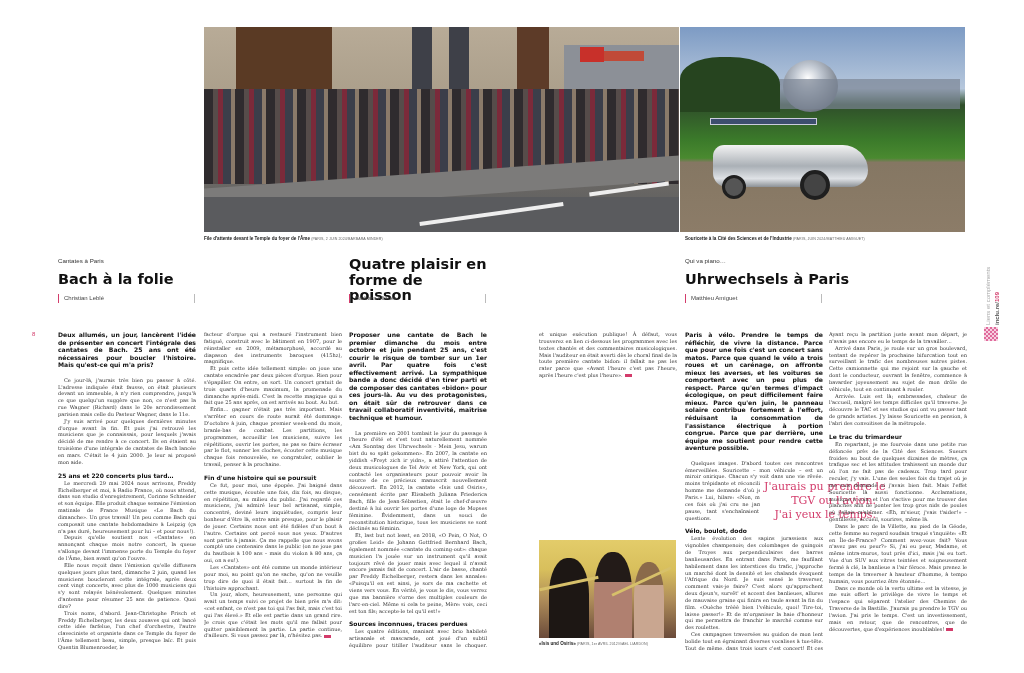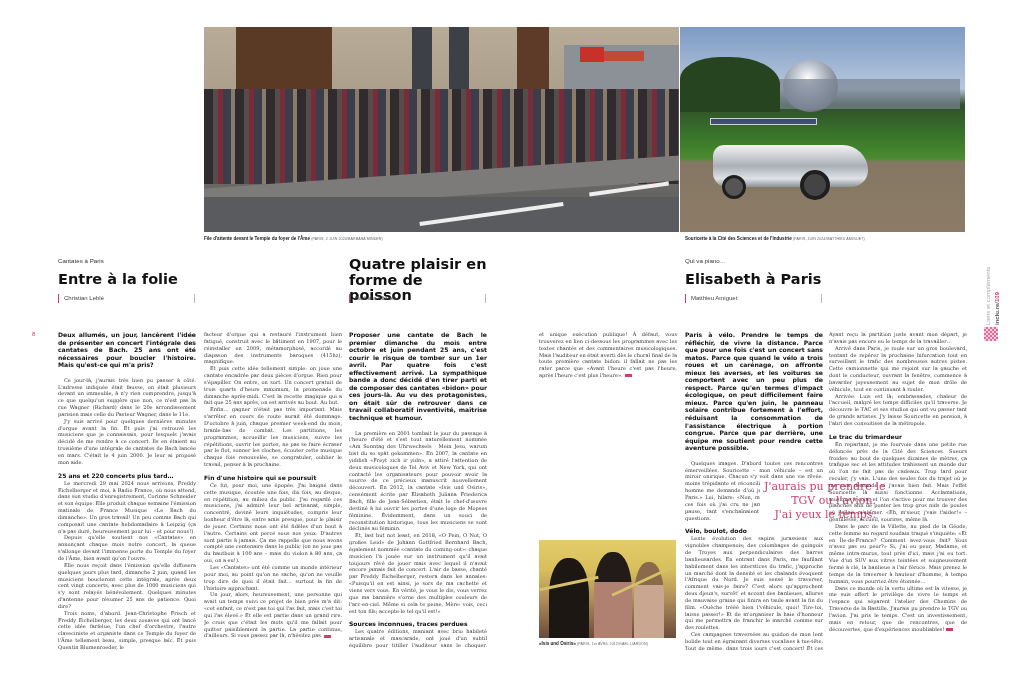--- a/index.html
+++ b/index.html
@@ -64,21 +64,21 @@
   <span style="color:#aaa">Liens et compléments</span>
 </div>
 <div class="side" style="left:994px;top:325px;font-weight:700;color:#555">
   <span>inclu.re/</span><span style="color:#d33c6b">109</span>
 </div>
 <div class="abs" style="left:984px;top:327px;width:14px;height:14px;background:repeating-conic-gradient(#e06a9c 0 25%,#f7d0e0 0 50%) 0 0/4px 4px"></div>
 
 <div class="pagenum" style="left:32px;top:331px">8</div>
 
 <div class="kicker" style="left:58px;top:257px">Cantates à Paris</div>
-<div class="title" style="left:58px;top:272px;font-size:14.5px">Entre à la folie</div>
+<div class="title" style="left:58px;top:272px;font-size:14.5px">Bach à la folie</div>
 <div class="byline" style="left:58px;top:294px">Christian Leblé</div>
 <div class="byline-end" style="left:194px;top:294px"></div>
 
 <div class="col" style="left: 58px; top: 331px; width: 138px; max-height: 319px; overflow: hidden;">
   <p class="lead">Deux allumés, un jour, lancèrent l'idée de présenter en concert l'intégrale des cantates de Bach. 25 ans ont été nécessaires pour boucler l'histoire. Mais qu'est-ce qui m'a pris?</p>
   <p>Ce jour-là, j'aurais très bien pu passer à côté. L'adresse indiquée était fausse, on était plusieurs devant un immeuble, à n'y rien comprendre, jusqu'à ce que quelqu'un suggère que non, ce n'est pas la rue Wagner (Richard) dans le 20e arrondissement parisien mais celle du Pasteur Wagner, dans le 11e.</p>
   <p>J'y suis arrivé pour quelques dernières minutes d'orgue avant la fin. Et puis j'ai retrouvé les musiciens que je connaissais, pour lesquels j'avais décidé de me rendre à ce concert. Ils en étaient au troisième d'une intégrale de cantates de Bach lancée en mars. C'était le 4 juin 2000. Je leur ai proposé mon aide.</p>
   <p class="sub">25 ans et 220 concerts plus tard…</p>
   <p>Le mercredi 29 mai 2024 nous arrivons, Freddy Eichelberger et moi, à Radio France, où nous attend, dans son studio d'enregistrement, Corinne Schneider et son équipe. Elle produit chaque semaine l'émission matinale de France Musique «Le Bach du dimanche». Un gros travail! Un peu comme Bach qui composait une cantate hebdomadaire à Leipzig (ça n'a pas duré, heureusement pour lui – et pour nous!).</p>
   <p>Depuis qu'elle soutient nos «Cantates» en annonçant chaque mois notre concert, la queue s'allonge devant l'immense porte du Temple du foyer de l'Âme, bien avant qu'on l'ouvre.</p>
@@ -118,21 +118,21 @@
   <div class="abs" style="left:95px;top:22px;width:30px;height:76px;border-radius:45% 45% 0 0;background:linear-gradient(180deg,#8a6a4a 0 30%,#c9a690 30% 100%)"></div>
   <div class="abs" style="left:0;top:42px;width:60px;height:3px;background:#d7c06a;transform:rotate(-12deg)"></div>
   <div class="abs" style="left:70px;top:40px;width:65px;height:3px;background:#d7c06a;transform:rotate(-25deg)"></div>
 </div>
 <div class="cap" style="left:539px;top:641px">
   <b>«Isis und Osiris»</b>
   <i>(PARIS, 1er AVRIL 2012/GAËL LIARDON)</i>
 </div>
 
 <div class="kicker" style="left:685px;top:257px">Qui va piano…</div>
-<div class="title" style="left:685px;top:272px;font-size:14.5px">Elisabeth à Paris</div>
+<div class="title" style="left:685px;top:272px;font-size:14.5px">Uhrwechsels à Paris</div>
 <div class="byline" style="left:685px;top:294px">Matthieu Amiguet</div>
 <div class="byline-end" style="left:821px;top:294px"></div>
 
 <div class="col" style="left: 685px; top: 331px; width: 138px; max-height: 319px; overflow: hidden;">
   <p class="lead">Paris à vélo. Prendre le temps de réfléchir, de vivre la distance. Parce que pour une fois c'est un concert sans matos. Parce que quand le vélo a trois roues et un carénage, on affronte mieux les averses, et les voitures se comportent avec un peu plus de respect. Parce qu'en termes d'impact écologique, on peut difficilement faire mieux. Parce qu'en juin, le panneau solaire contribue fortement à l'effort, réduisant la consommation de l'assistance électrique à portion congrue. Parce que par derrière, une équipe me soutient pour rendre cette aventure possible.</p>
   <p style="padding-right:0">Quelques images. D'abord toutes ces rencontres émerveillées. Souricette – mon véhicule – est un miroir onirique. Chacun s'y voit dans une vie rêvée, moins trépidante et réconciliée. Incrédulité aussi: un homme me demande d'où je viens. «De Suisse, via Paris.» Lui, hilare: «Non, mais, en vrai?» Et toutes ces fois où j'ai cru ne jamais repartir après une pause, tant s'enchaînaient les curieux et leurs questions.</p>
   <p class="sub">Vélo, boulot, dodo</p>
   <p>Lente évolution des sapins jurassiens aux vignobles champenois; des colombages de guingois de Troyes aux perpendiculaires des barres banlieusardes. En entrant dans Paris, me faufilant habilement dans les interstices du trafic, j'approche un marché dont la densité et les chalands évoquent l'Afrique du Nord. Je suis sensé le traverser, comment vais-je faire? C'est alors qu'approchent deux djeun's, survêt' et accent des banlieues, allures de mauvaise graine qui finira en taule avant la fin du film. «Ouèche trèèè bien l'véhicule, quoi! Tire-toi, laisse passer!» Et de m'organiser la haie d'honneur qui me permettra de franchir le marché comme sur des roulettes.</p>
   <p>Ces campagnes traversées au guidon de mon lent bolide tout en égrainant diverses vocalises à tue-tête. Tout de même, dans trois jours c'est concert! Et ces soirées sous tente, écoutant et lisant à la lampe frontale «Duo Seraphim Clamabant», motet à 8 voix de M.A. Ingenieri.</p>
 </div>

